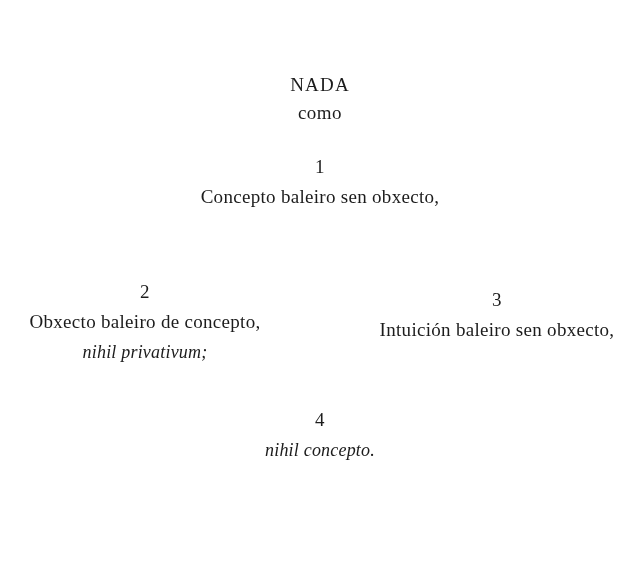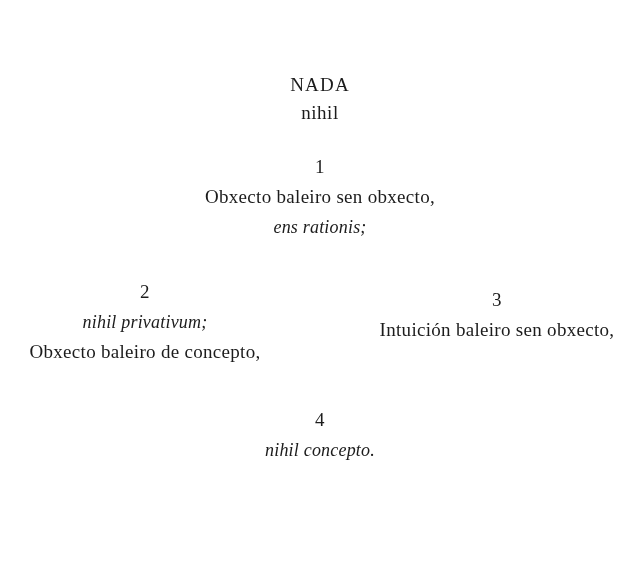--- a/index.html
+++ b/index.html
@@ -54,33 +54,32 @@
   .item-3-block  { top: 285px; left: 357px; width: 280px; }
   .item-4-block  { top: 405px; left: 0; width: 640px; }
 </style>
 </head>
 <body>
 
 <div class="page">
 
   <div class="block title-block">
     <div class="title-line">NADA</div>
-    <div class="subtitle-line">nihil</div>
+    <div class="subtitle-line">como</div>
   </div>
 
   <div class="block item-1-block">
     <div class="line num">1</div>
-    <div class="line">Obxecto baleiro sen obxecto,</div>
-    <div class="line latin">ens rationis;</div>
+    <div class="line">Concepto baleiro sen obxecto,</div>
   </div>
 
   <div class="block item-2-block">
     <div class="line num">2</div>
+    <div class="line">Obxecto baleiro de concepto,</div>
     <div class="line latin">nihil privativum;</div>
-    <div class="line">Obxecto baleiro de concepto,</div>
   </div>
 
   <div class="block item-3-block">
     <div class="line num">3</div>
     <div class="line">Intuición baleiro sen obxecto,</div>
   </div>
 
   <div class="block item-4-block">
     <div class="line num">4</div>
     <div class="line latin">nihil concepto.</div>

